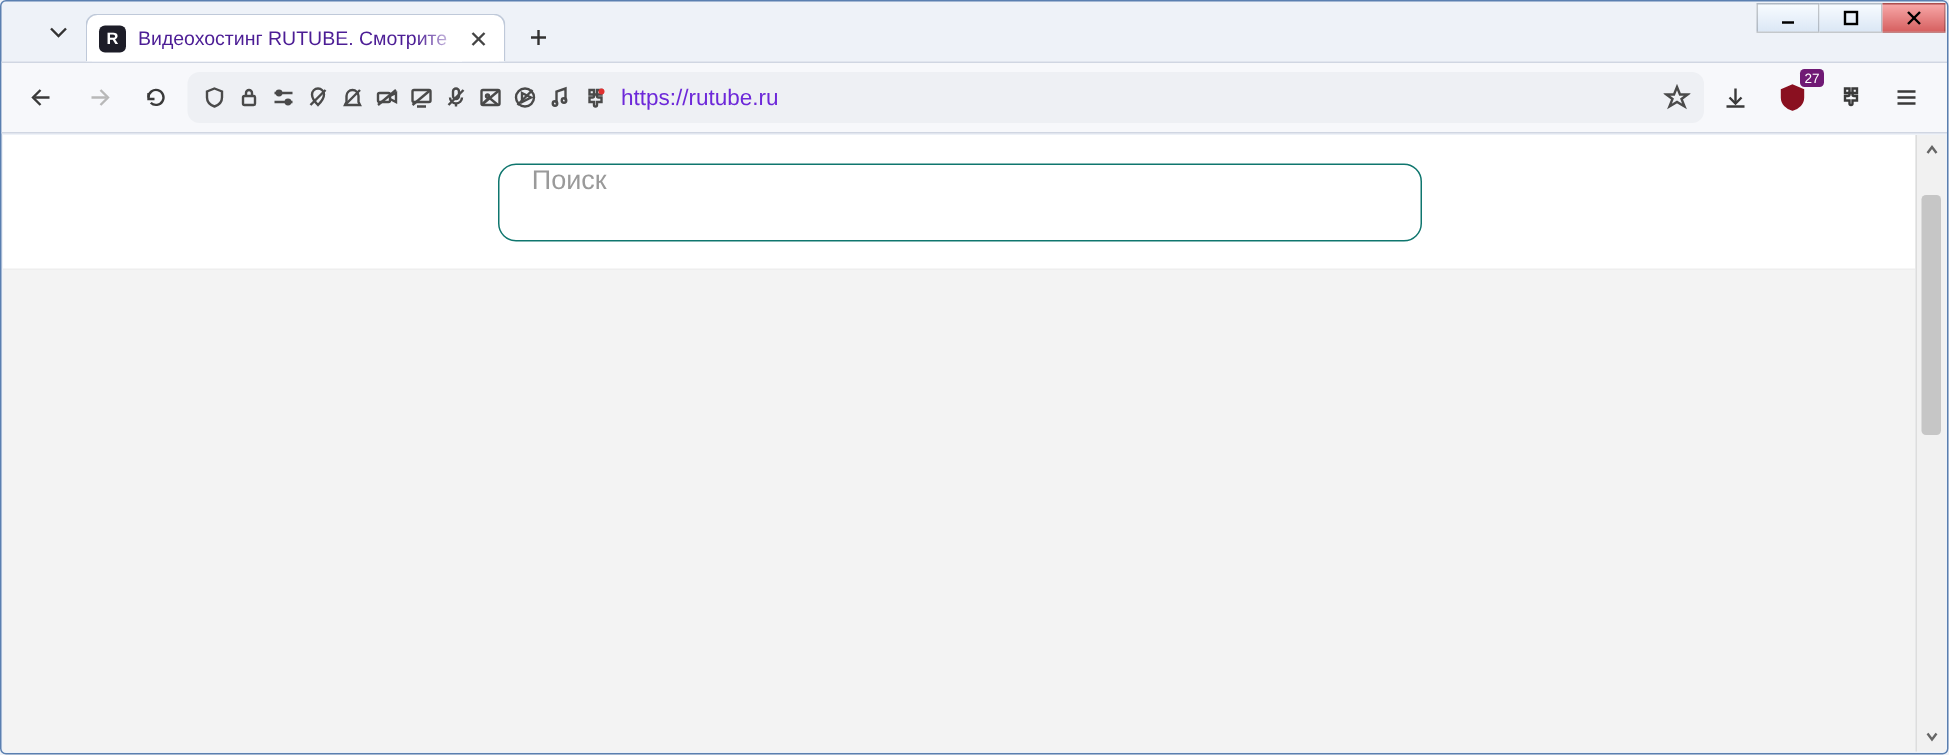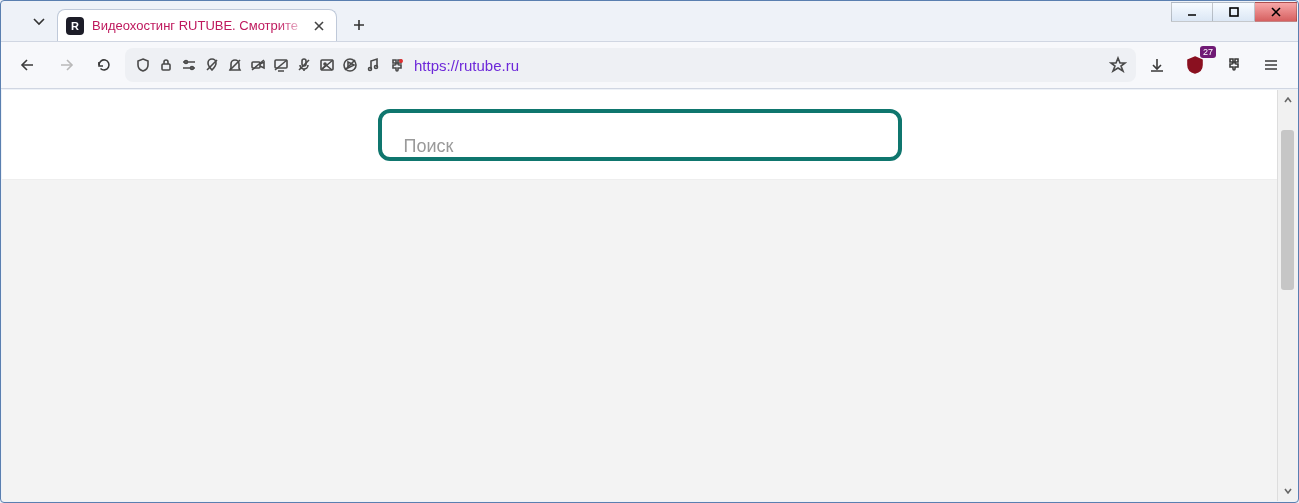--- a/index.html
+++ b/index.html
@@ -11,42 +11,42 @@
   .win-btn { width: 42px; height: 20px; border: 1px solid rgba(0,0,0,0.2); background: linear-gradient(#f7fbff,#dbe7f5); display:flex; align-items:center; justify-content:center; }
   .win-btn + .win-btn { border-left: none; }
   .win-btn.close { background: linear-gradient(#f7a7a7,#d66060); }
   .win-btn svg { width:12px; height:12px; }
 
   
   .tab-strip { height: 40px; display:flex; align-items:flex-end; padding-left: 56px; position: relative; }
   .tabs-dropdown { position:absolute; left:20px; top:0; height:40px; width:36px; display:flex; align-items:center; justify-content:center; color:#333; }
   .tab { height: 32px; width: 280px; background: #fff; border: 1px solid #bfc9d9; border-bottom: none; border-top-left-radius: 8px; border-top-right-radius: 8px; display:flex; align-items:center; padding: 0 8px; gap:8px; position:relative; }
   .tab .favicon { width:18px; height:18px; background:#1d1d28; border-radius:4px; display:flex; align-items:center; justify-content:center; color:#fff; font-weight:bold; font-size:11px; }
-  .tab .title { flex:1; white-space:nowrap; overflow:hidden; color:#be185d; font-size:13px; }
+  .tab .title { flex:1; white-space:nowrap; overflow:hidden; color:#4c1d95; font-size:13px; }
   .tab .title::after { content:""; position:absolute; right:28px; top:0; bottom:0; width:30px; background:linear-gradient(to right, rgba(255,255,255,0), #fff); }
   .tab .close-tab { width:18px; height:18px; display:flex; align-items:center; justify-content:center; color:#444; border-radius:3px; }
   .new-tab { width:32px; height:32px; display:flex; align-items:center; justify-content:center; color:#333; margin-left:6px; }
 
   
   .nav-toolbar { height: 48px; background:#f7f8fb; border-top:1px solid #d0d6e2; border-bottom:1px solid #d0d6e2; display:flex; align-items:center; padding: 0 10px; gap:4px; }
   .nav-btn { width:34px; height:34px; display:flex; align-items:center; justify-content:center; color:#3a3a3a; border-radius:6px; }
   .nav-btn.disabled { color:#b8b8b8; }
   .addr-wrap { flex:1; height:34px; background:#eef0f4; border-radius:8px; display:flex; align-items:center; padding:0 8px; gap:4px; }
   .addr-icons { display:flex; align-items:center; gap:3px; }
   .addr-icon { width:20px; height:20px; display:flex; align-items:center; justify-content:center; color:#4a4a4a; }
   .addr-text { flex:1; padding-left:4px; color:#6d28d9; font-size:15px; }
   .right-icons { display:flex; align-items:center; gap:4px; }
   .badge-icon { position:relative; }
   .badge { position:absolute; top:-2px; right:-4px; background:#701a75; color:#fff; font-size:9px; padding:0 3px; border-radius:3px; line-height:12px; }
 
   
   .viewport { position:absolute; top:89px; left:1px; right:1px; bottom:1px; display:flex; }
   .page { flex:1; background:#f3f3f3; position:relative; overflow:hidden; }
   .page-header { height:90px; background:#fff; display:flex; align-items:center; justify-content:center; border-bottom:1px solid #eee; }
-  .search-box { width:524px; height:52px; border:4px solid #0f766e; border-radius:12px; display:flex; align-items:flex-end; padding:0 22px; }
+  .search-box { width:616px; height:52px; border:1px solid #0f766e; border-radius:12px; display:flex; align-items:flex-start; padding:0 22px; }
   .search-box input { border:none; outline:none; width:100%; font-size:18px; color:#333; background:transparent; }
   .search-box input::placeholder { color:#9a9a9a; }
 
   .vscroll { width:20px; background:#f1f1f1; border-left:1px solid #ddd; position:relative; }
   .vscroll .arrow { position:absolute; left:0; right:0; height:20px; display:flex; align-items:center; justify-content:center; color:#666; }
   .vscroll .arrow.up { top:0; }
   .vscroll .arrow.down { bottom:0; }
   .vscroll .thumb { position:absolute; left:3px; right:3px; top:40px; height:160px; background:#c6c6c6; border-radius:3px; }
 
   svg { stroke: currentColor; fill: none; stroke-width: 1.6; }

